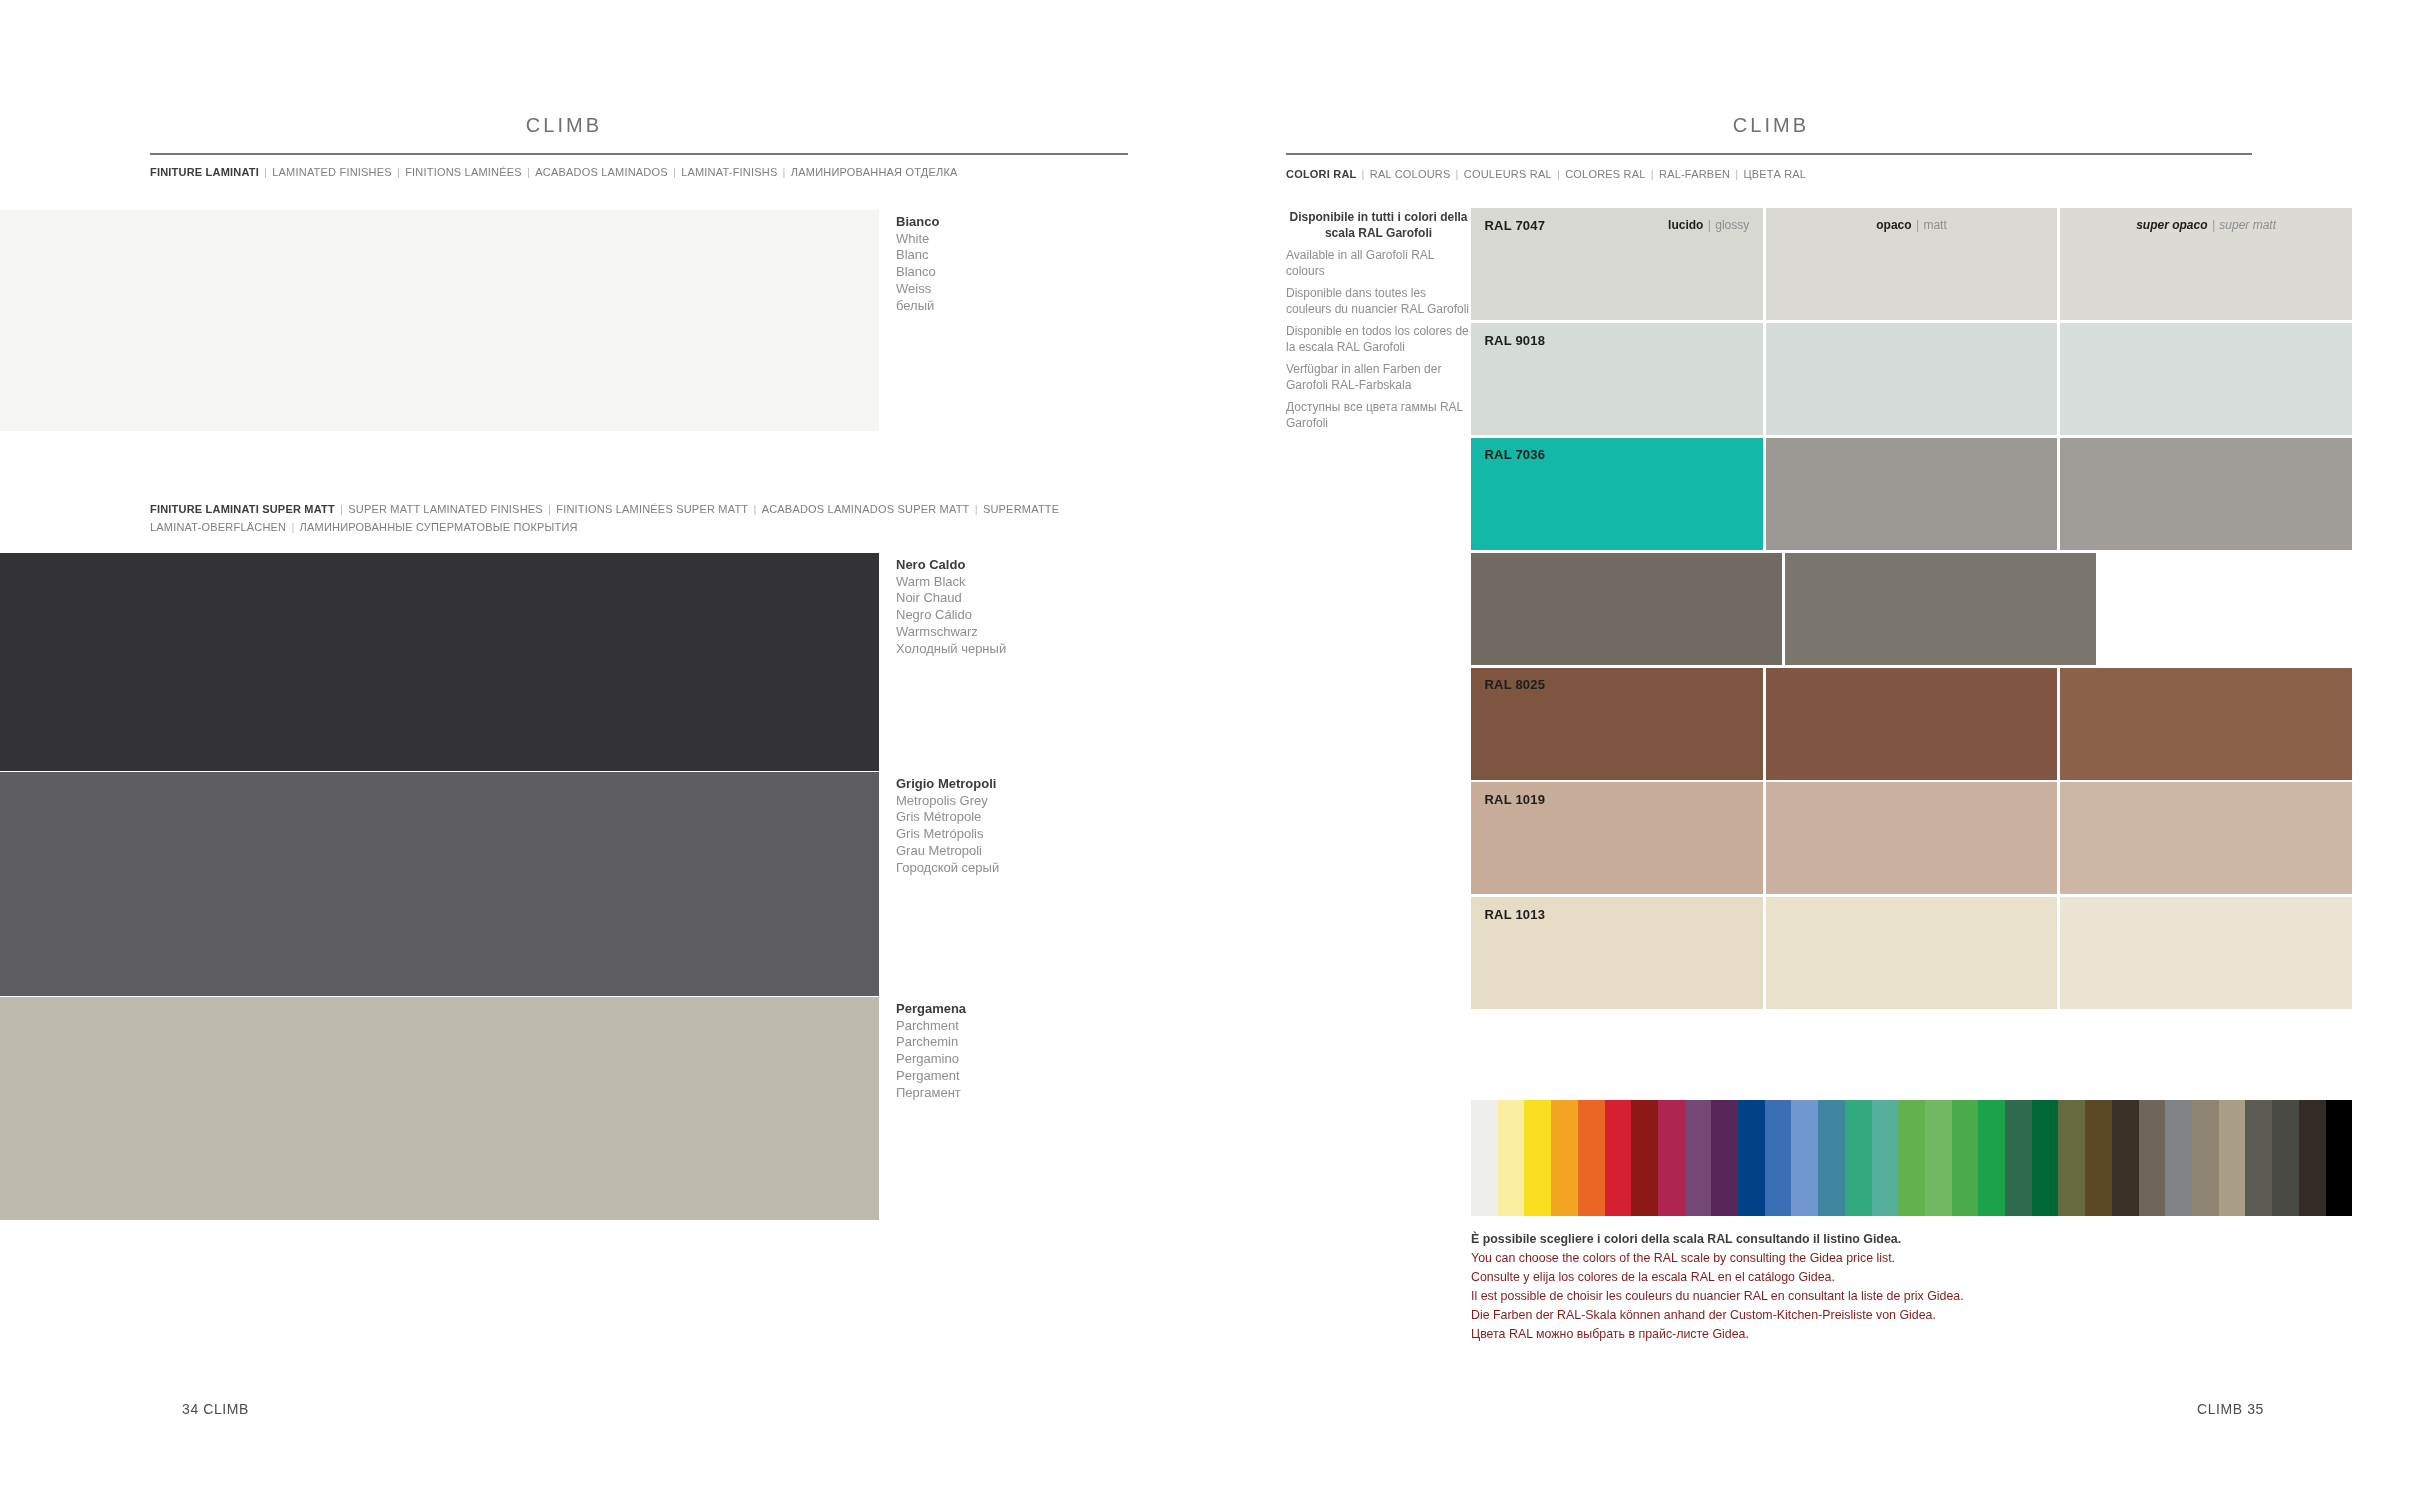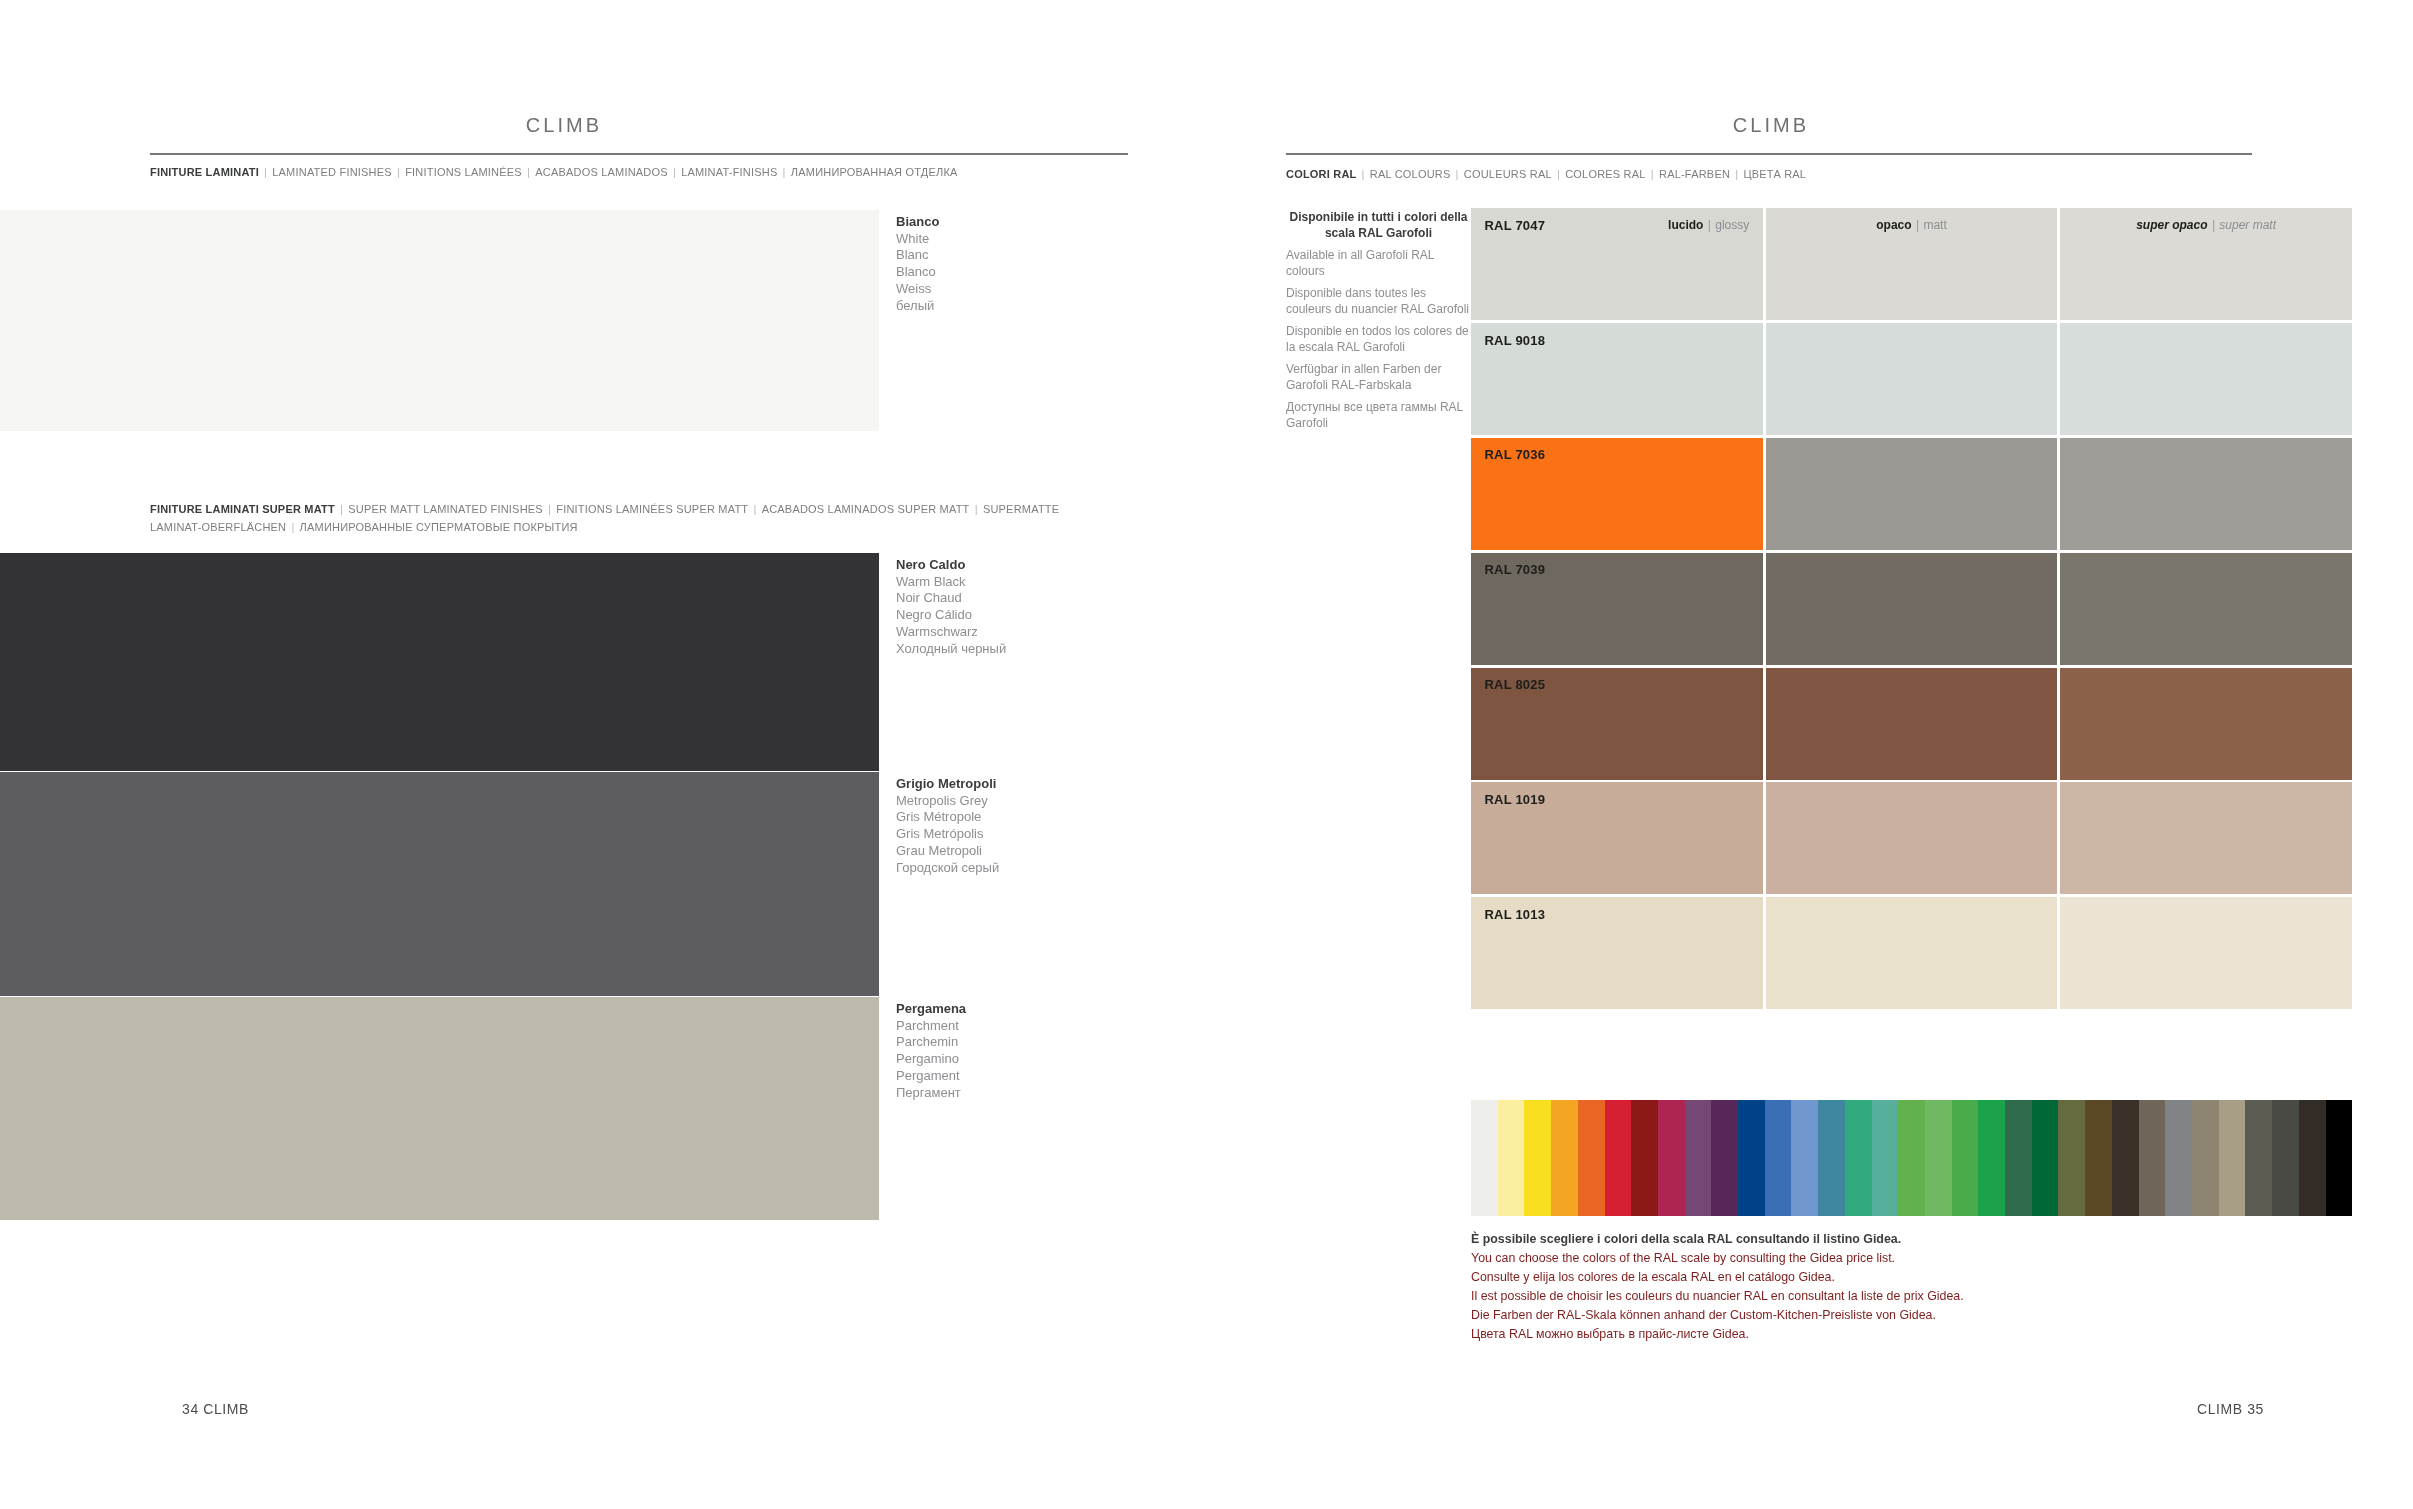--- a/index.html
+++ b/index.html
@@ -269,30 +269,27 @@
         </div>
       </div>
       <div class="ral-row">
         <div class="ral-cell c1" style="background: rgb(213, 220, 216);">
           <span class="ral-code">RAL 9018</span>
         </div>
         <div class="ral-cell c2" style="background: rgb(214, 220, 217);"></div>
         <div class="ral-cell c3" style="background: rgb(215, 221, 218);"></div>
       </div>
       <div class="ral-row">
-        <div class="ral-cell c1" style="background: #f97316;">
+        <div class="ral-cell c1" style="background: #14b8a6;">
           <span class="ral-code">RAL 7036</span>
         </div>
         <div class="ral-cell c2" style="background: rgb(156, 152, 148);"></div>
         <div class="ral-cell c3" style="background: rgb(160, 156, 152);"></div>
       </div>
       <div class="ral-row">
-        <div class="ral-cell c1" style="background: rgb(110, 104, 94);">
-          <span class="ral-code">RAL 7039</span>
-        </div>
         <div class="ral-cell c2" style="background: rgb(113, 107, 97);"></div>
         <div class="ral-cell c3" style="background: rgb(123, 118, 108);"></div>
       </div>
       <div class="ral-row">
         <div class="ral-cell c1" style="background: rgb(125, 85, 64);">
           <span class="ral-code">RAL 8025</span>
         </div>
         <div class="ral-cell c2" style="background: rgb(129, 87, 67);"></div>
         <div class="ral-cell c3" style="background: rgb(140, 97, 73);"></div>
       </div>

